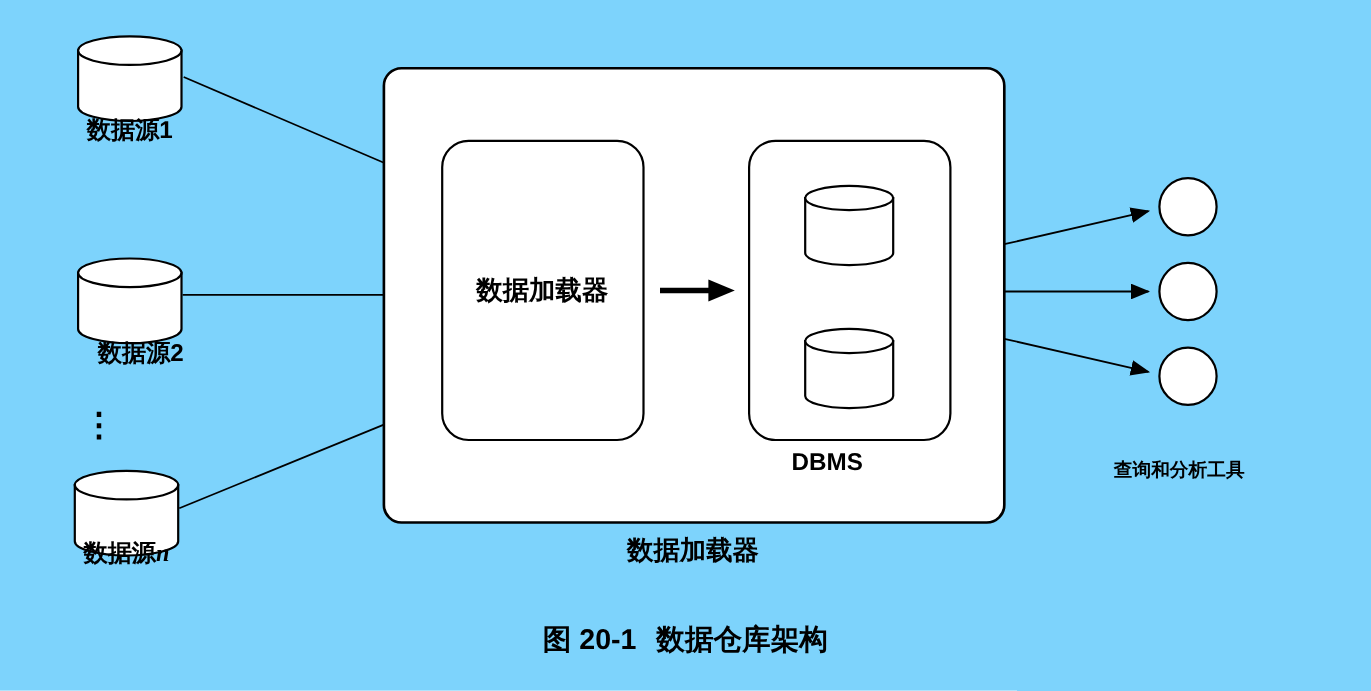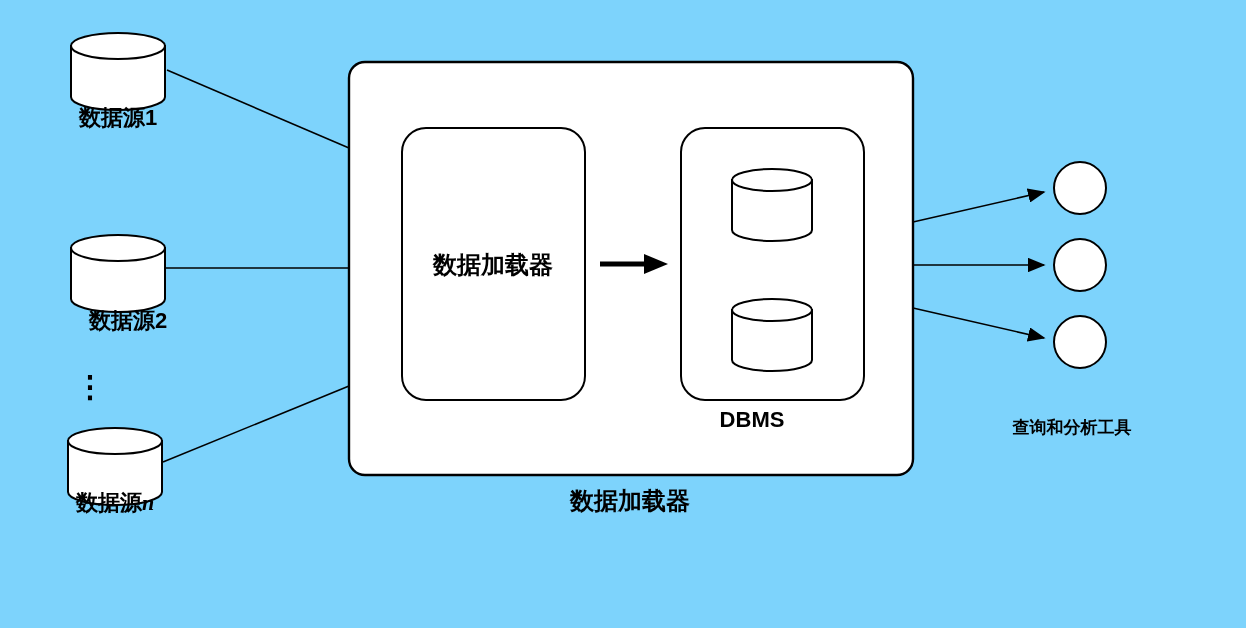--- a/index.html
+++ b/index.html
@@ -125,14 +125,15 @@
   <div class="label lbl-22" style="left:115px; top:492px;"><span>数据源</span><span class="italic-n">n</span></div>
 
   <div class="label lbl-24" style="left:493px; top:253px;">数据加载器</div>
 
   <div class="label lbl-22" style="left:752px; top:409px;">DBMS</div>
 
   <div class="label lbl-24" style="left:630px; top:489px;">数据加载器</div>
 
   <div class="label lbl-23" style="left:1072px; top:419px;">查询和分析工具</div>
 
+  <div class="caption" style="left:623px; top:564px;"><span>图 20-1</span><span class="gap"></span><span>数据仓库架构</span></div>
 
 </div>
 
 </body></html>

